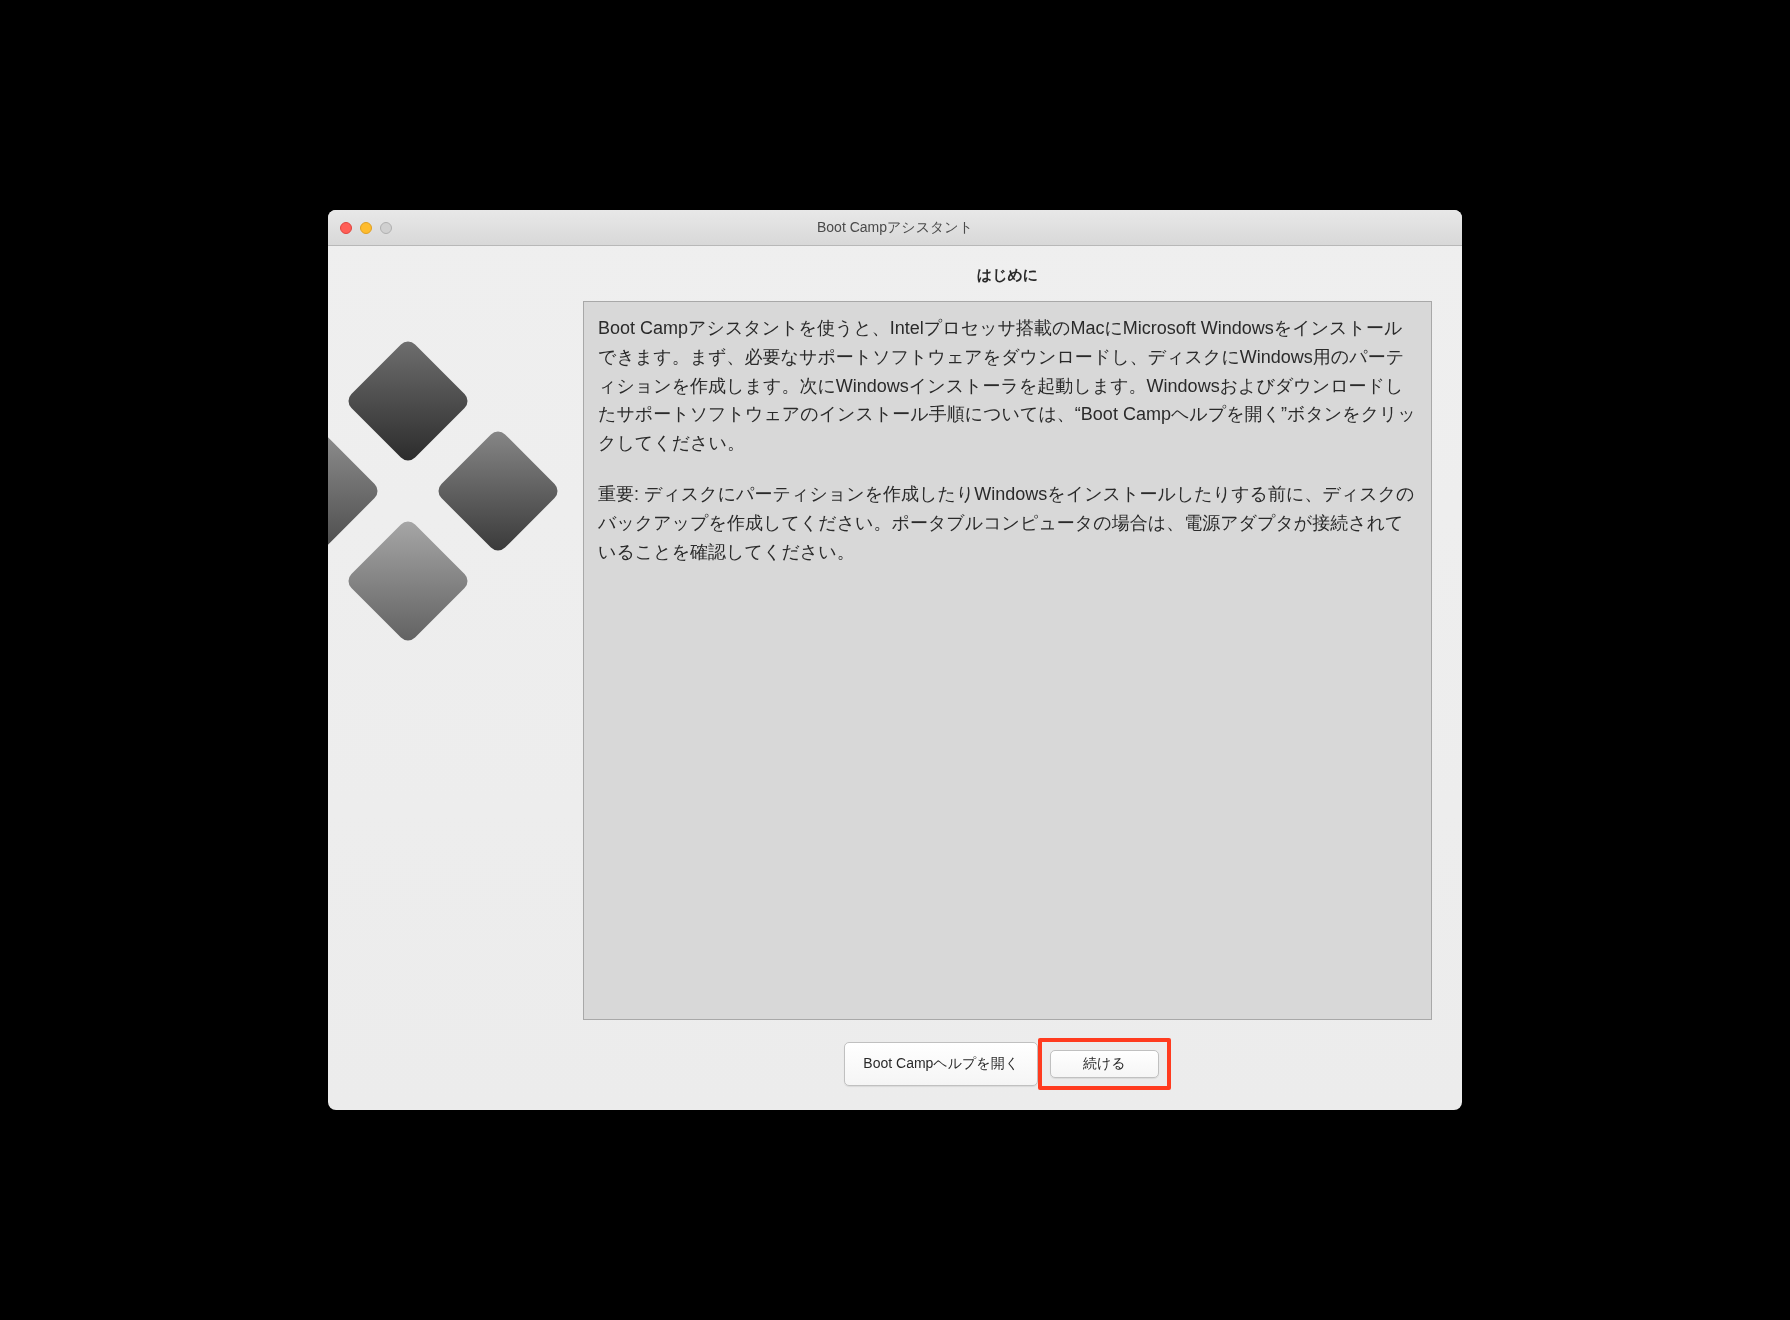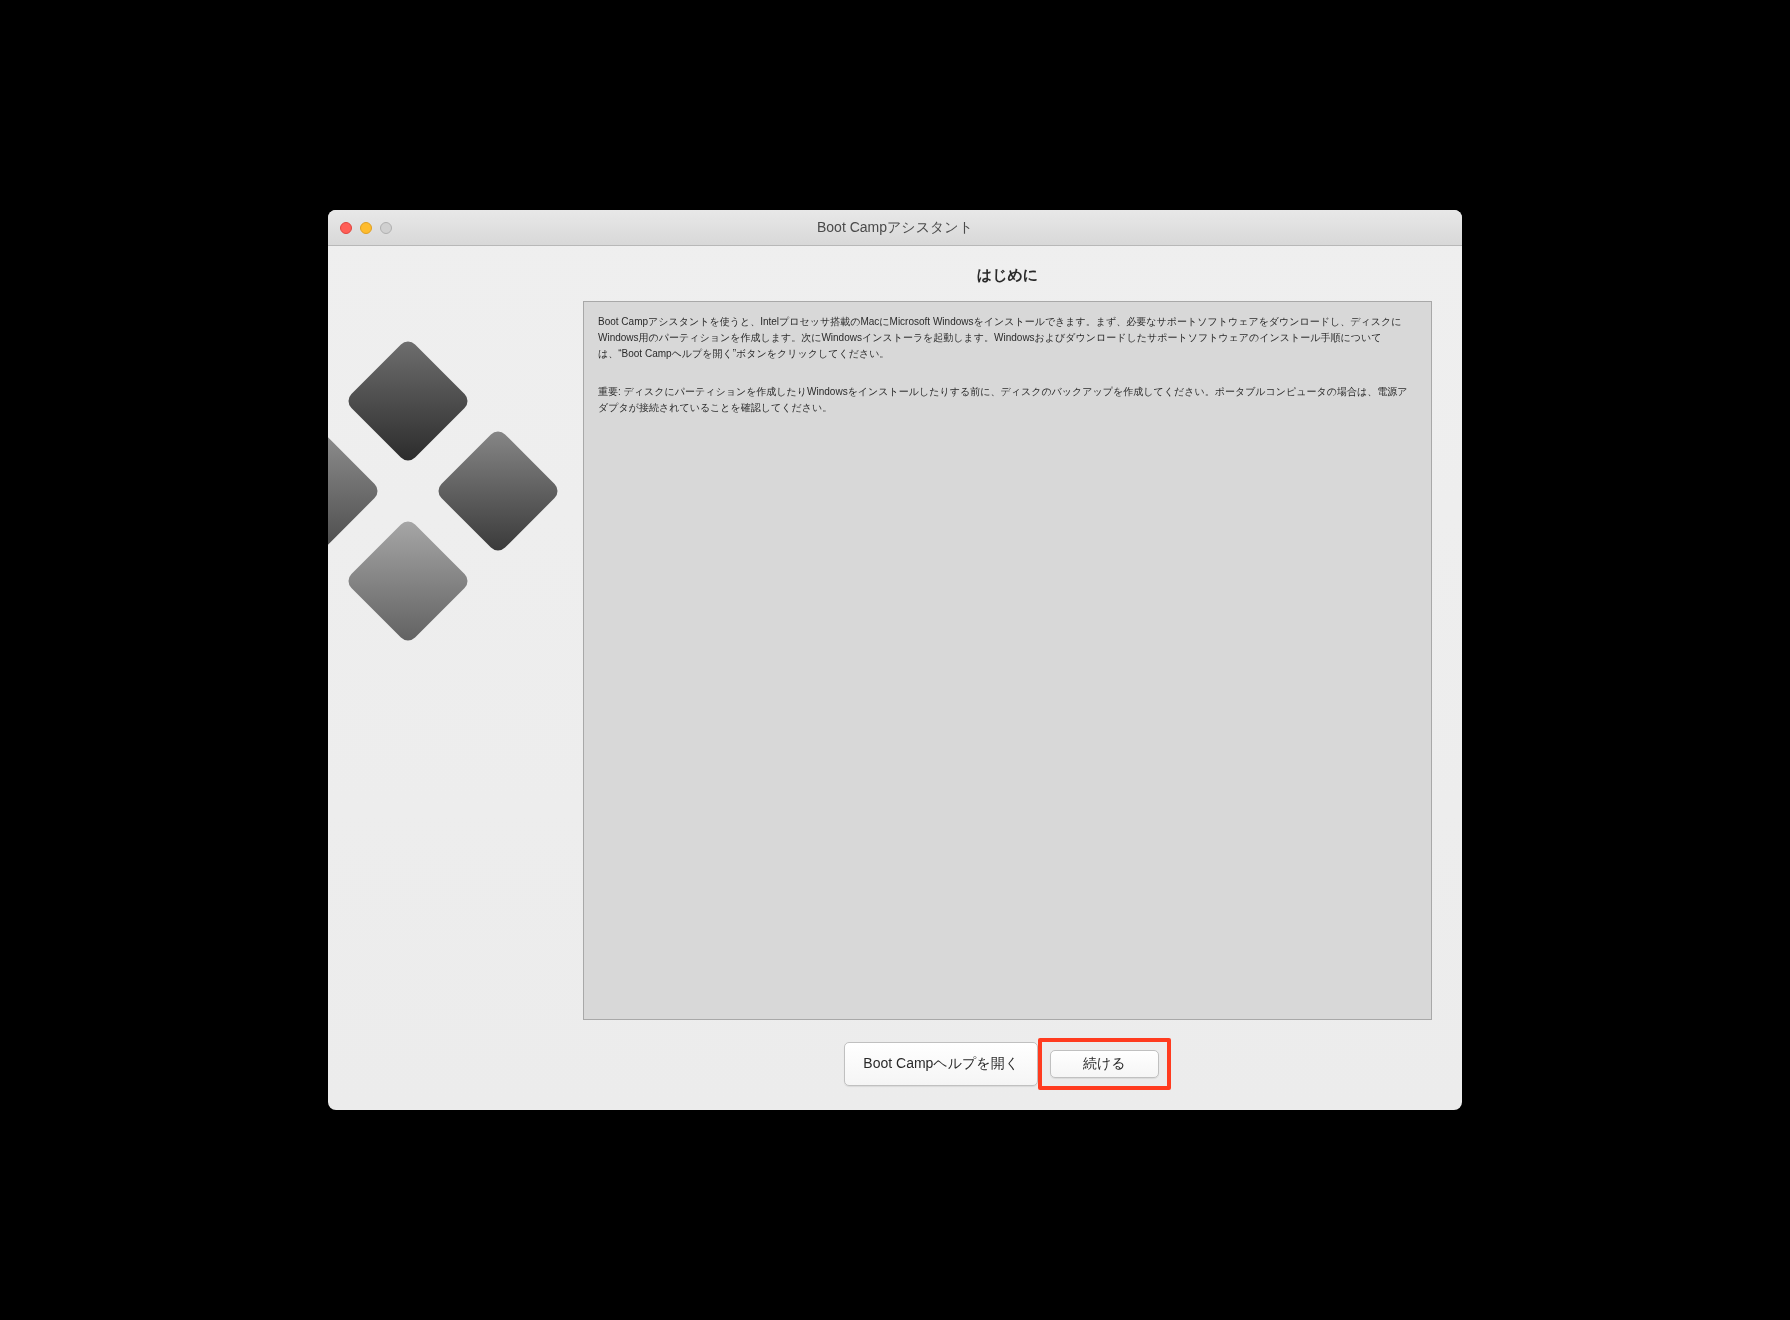--- a/index.html
+++ b/index.html
@@ -99,21 +99,21 @@
       height: 300px;
       z-index: 2;
     }
     
     .text-panel {
       margin-left: 225px;
       flex: 1;
       background: #d8d8d8;
       border: 1px solid #a8a8a8;
       padding: 12px 14px;
-      font-size: 10px;
+      font-size: 18px;
       line-height: 1.6;
       color: #2a2a2a;
       position: relative;
     }
     
     .text-paragraph {
       margin-bottom: 22px;
     }
     
     .button-row {

